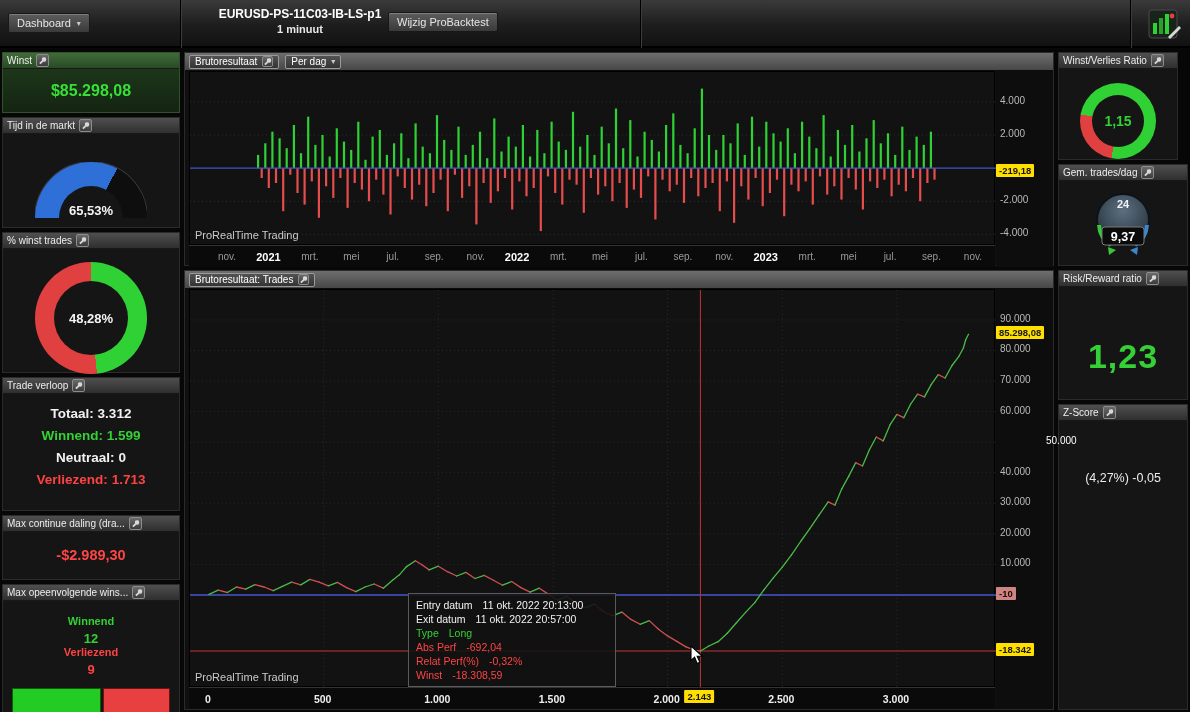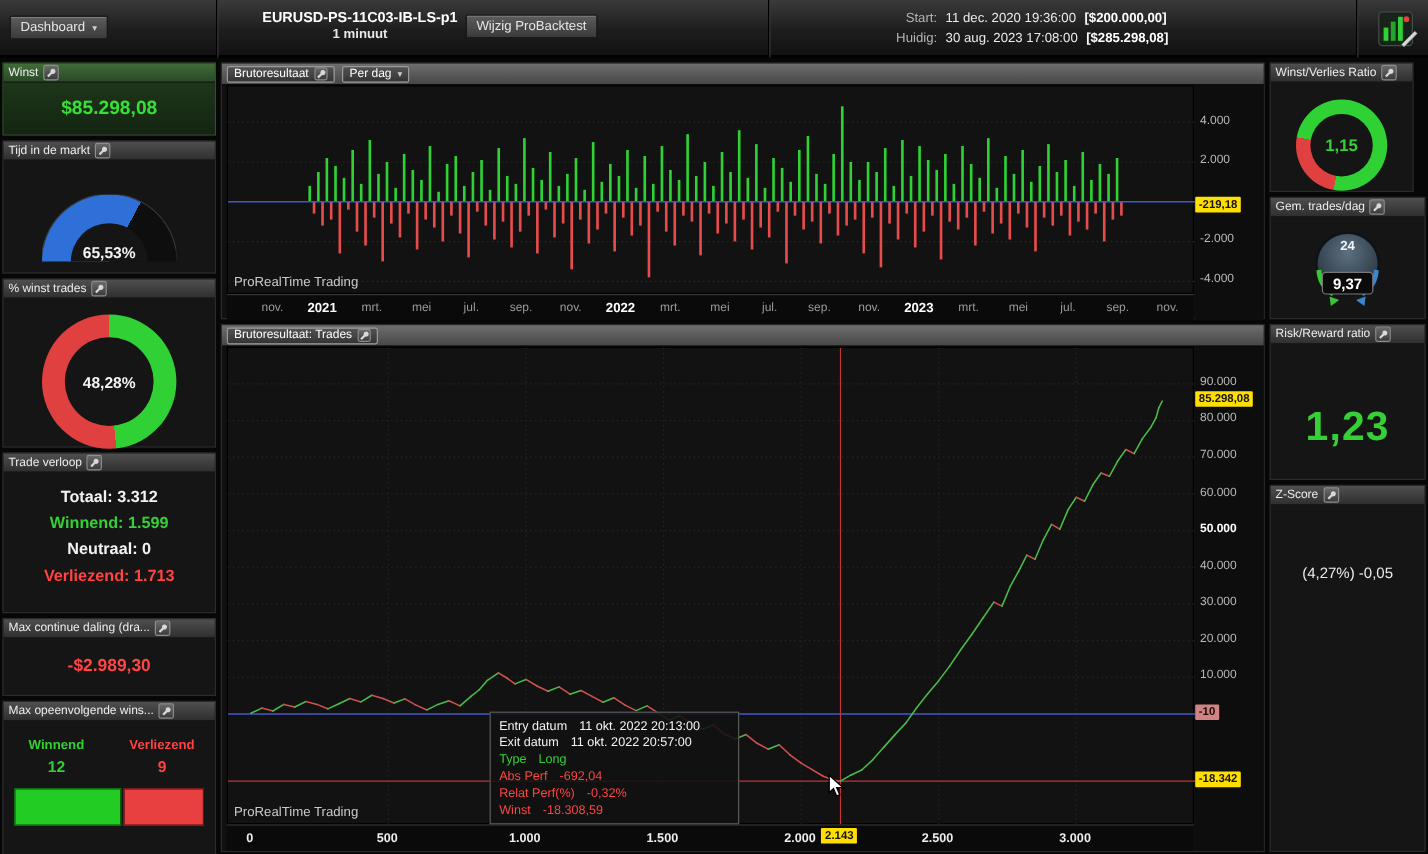--- a/index.html
+++ b/index.html
@@ -40,21 +40,21 @@
 .gauge-val{position:absolute;left:0;bottom:0;width:100%;text-align:center;font-size:13px;font-weight:bold;color:#f4f4f4;z-index:2;}
 .p-pct{left:2px;top:232px;width:178px;height:141px;}
 .donut{position:relative;width:112px;height:112px;border-radius:50%;margin:13px auto 0;background:conic-gradient(#2fd134 0 calc(var(--pct,48.28)*1%),#e04040 0);}
 .donut::after{content:"";position:absolute;inset:19px;border-radius:50%;background:#151515;}
 .donut-val{position:absolute;inset:0;display:flex;align-items:center;justify-content:center;font-size:13px;font-weight:bold;color:#f4f4f4;z-index:2;}
 .p-verloop{left:2px;top:377px;width:178px;height:134px;}
 .tv-rows{margin-top:9px;text-align:center;font-size:13.5px;font-weight:bold;line-height:22px;}
 .p-daling{left:2px;top:515px;width:178px;height:65px;}
 .daling-val{margin-top:15px;text-align:center;font-size:14.5px;font-weight:bold;color:#ff4545;}
 .p-opeenvolgend{left:2px;top:584px;width:178px;height:152px;}
-.seq-cols{display:flex;margin-top:14px;}
+.seq-cols{display:flex;margin-top:14px;flex-direction:column;}
 .seq-col{flex:1;text-align:center;}
 .seq-lab{font-size:11px;font-weight:bold;}
 .seq-num{font-size:13px;font-weight:bold;margin-top:4px;}
 .seq-bars{display:flex;gap:2px;margin:11px 9px 0;height:31px;}
 .seq-bar-g{background:#22cc22;border:1px solid #0d5d0d;}
 .seq-bar-r{background:#e84040;border:1px solid #6d1212;}
 .c-green{color:#35d035;}
 .c-red{color:#ff4343;}
 .c-white{color:#f2f2f2;}
 
@@ -73,21 +73,21 @@
 .p-topchart{left:184px;top:52px;width:870px;height:214px;background:#101010;}
 .p-botchart{left:184px;top:270px;width:870px;height:440px;background:#101010;}
 .chart-head{height:18px;background:linear-gradient(#6e6e6e,#474747);display:flex;align-items:center;gap:6px;padding:0 4px;border-bottom:1px solid #0c0c0c;}
 .chart-ctl{height:14px;background:linear-gradient(#525252,#343434);border:1px solid #9a9a9a;border-radius:2px;color:#fff;font-size:10px;display:inline-flex;align-items:center;gap:5px;padding:0 5px;cursor:pointer;white-space:nowrap;}
 .chart-ctl .wrench{width:11px;height:11px;min-width:11px;}
 .plot{position:absolute;left:4px;top:18px;background:#121212;border:1px solid #000;}
 .plot svg{display:block;}
 .xstrip{position:absolute;left:4px;width:806px;height:22px;background:#0a0a0a;border-top:1px solid #333;}
 .gutter{position:absolute;left:811px;top:18px;width:57px;background:#0d0d0d;}
 .ytick{position:absolute;left:4px;font-size:10px;color:#b9b9b9;white-space:nowrap;}
-.ytick.strong{color:#fff;font-weight:bold;}
+.ytick.strong{color:#fff;font-weight:normal;margin-left:46px;}
 .xmon{position:absolute;top:5px;transform:translateX(-50%);font-size:10px;color:#9a9a9a;}
 .xmon.year{font-size:11px;font-weight:bold;color:#fff;}
 .xnum{position:absolute;top:5px;transform:translateX(-50%);font-size:10.5px;font-weight:bold;color:#eee;}
 .badge{position:absolute;left:811px;background:#ffdf00;color:#151515;font-size:9.5px;font-weight:bold;padding:1px 3px;border-radius:1px;z-index:5;white-space:nowrap;}
 .badge.salmon{background:#cf8484;color:#230303;}
 .badge.onaxis{left:auto;transform:translateX(-50%);top:419px;}
 .watermark{position:absolute;left:10px;font-size:11px;color:#c9c9c9;z-index:3;}
 .tooltip{position:absolute;left:223px;top:322px;width:208px;background:rgba(17,17,17,0.88);border:1px solid #5a5a5a;padding:4px 7px;font-size:10.5px;z-index:6;}
 .tt-row{display:flex;justify-content:flex-start;line-height:14px;gap:10px;}
 .cursor{position:absolute;left:505px;top:374px;z-index:8;}
@@ -103,32 +103,20 @@
     <div class="tb-sep" style="left:1130px"></div>
     <button class="btn dash-btn">
       <span>Dashboard</span>
       <span class="caret">▾</span>
     </button>
     <div class="tb-title">
       <div class="tb-name">EURUSD-PS-11C03-IB-LS-p1</div>
       <div class="tb-sub">1 minuut</div>
     </div>
     <button class="btn edit-btn">Wijzig ProBacktest</button>
-    <div class="tb-info">
-      <div class="tb-row">
-        <span class="tb-lab">Start:</span>
-        <span class="tb-val">11 dec. 2020 19:36:00</span>
-        <span class="tb-amt">[$200.000,00]</span>
-      </div>
-      <div class="tb-row">
-        <span class="tb-lab">Huidig:</span>
-        <span class="tb-val">30 aug. 2023 17:08:00</span>
-        <span class="tb-amt">[$285.298,08]</span>
-      </div>
-    </div>
     <div class="logo">
       <svg width="34" height="34" viewBox="0 0 34 34">
         <rect x="1" y="3" width="28" height="28" rx="3" fill="#18231a" stroke="#4a4a4a"></rect>
         <rect x="5" y="16" width="4" height="11" fill="#2fd134"></rect>
         <rect x="11" y="11" width="4" height="16" fill="#27a32b"></rect>
         <rect x="17" y="7" width="4" height="20" fill="#2fd134"></rect>
         <circle cx="24" cy="9" r="2.4" fill="#e84040"></circle>
         <path d="M20 30 L31 19 L33 21 L22 32 Z" fill="#d8d8d8" stroke="#888" stroke-width="0.6"></path>
       </svg>
     </div>

